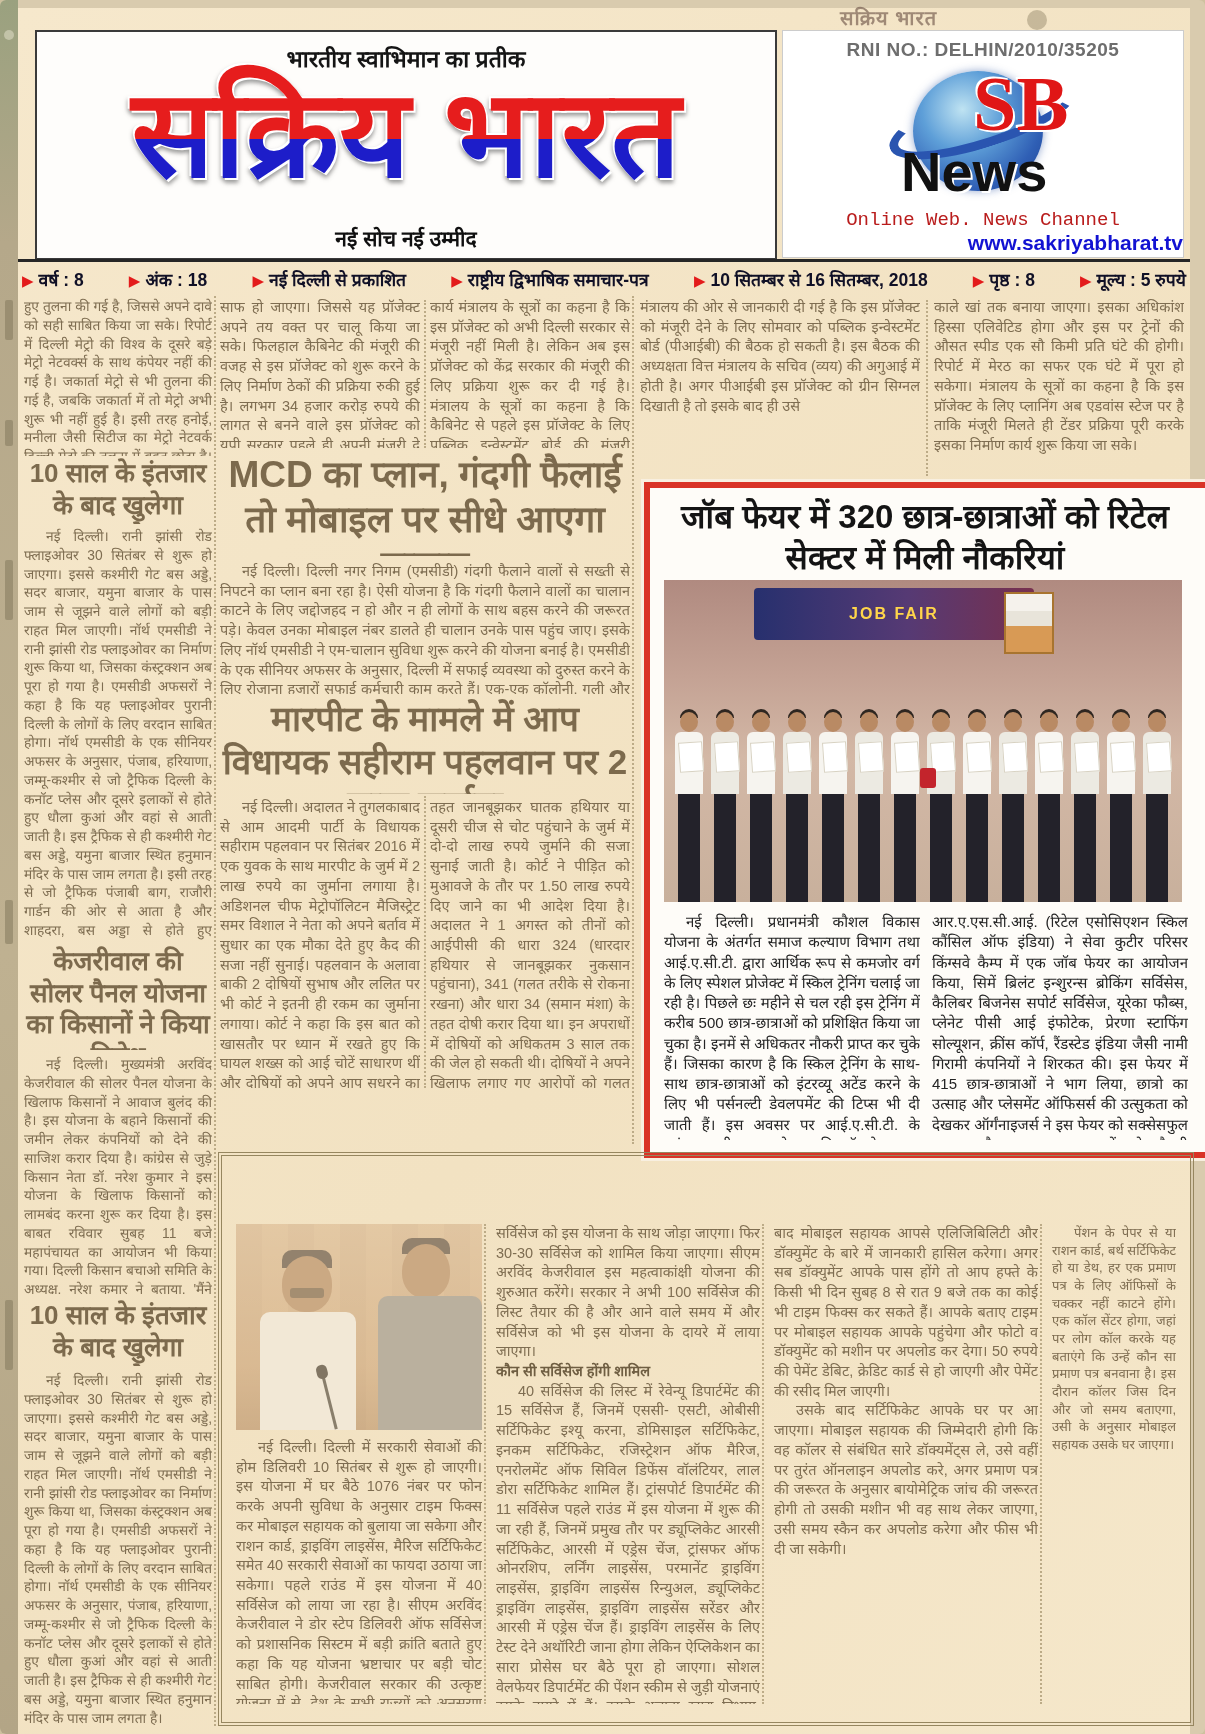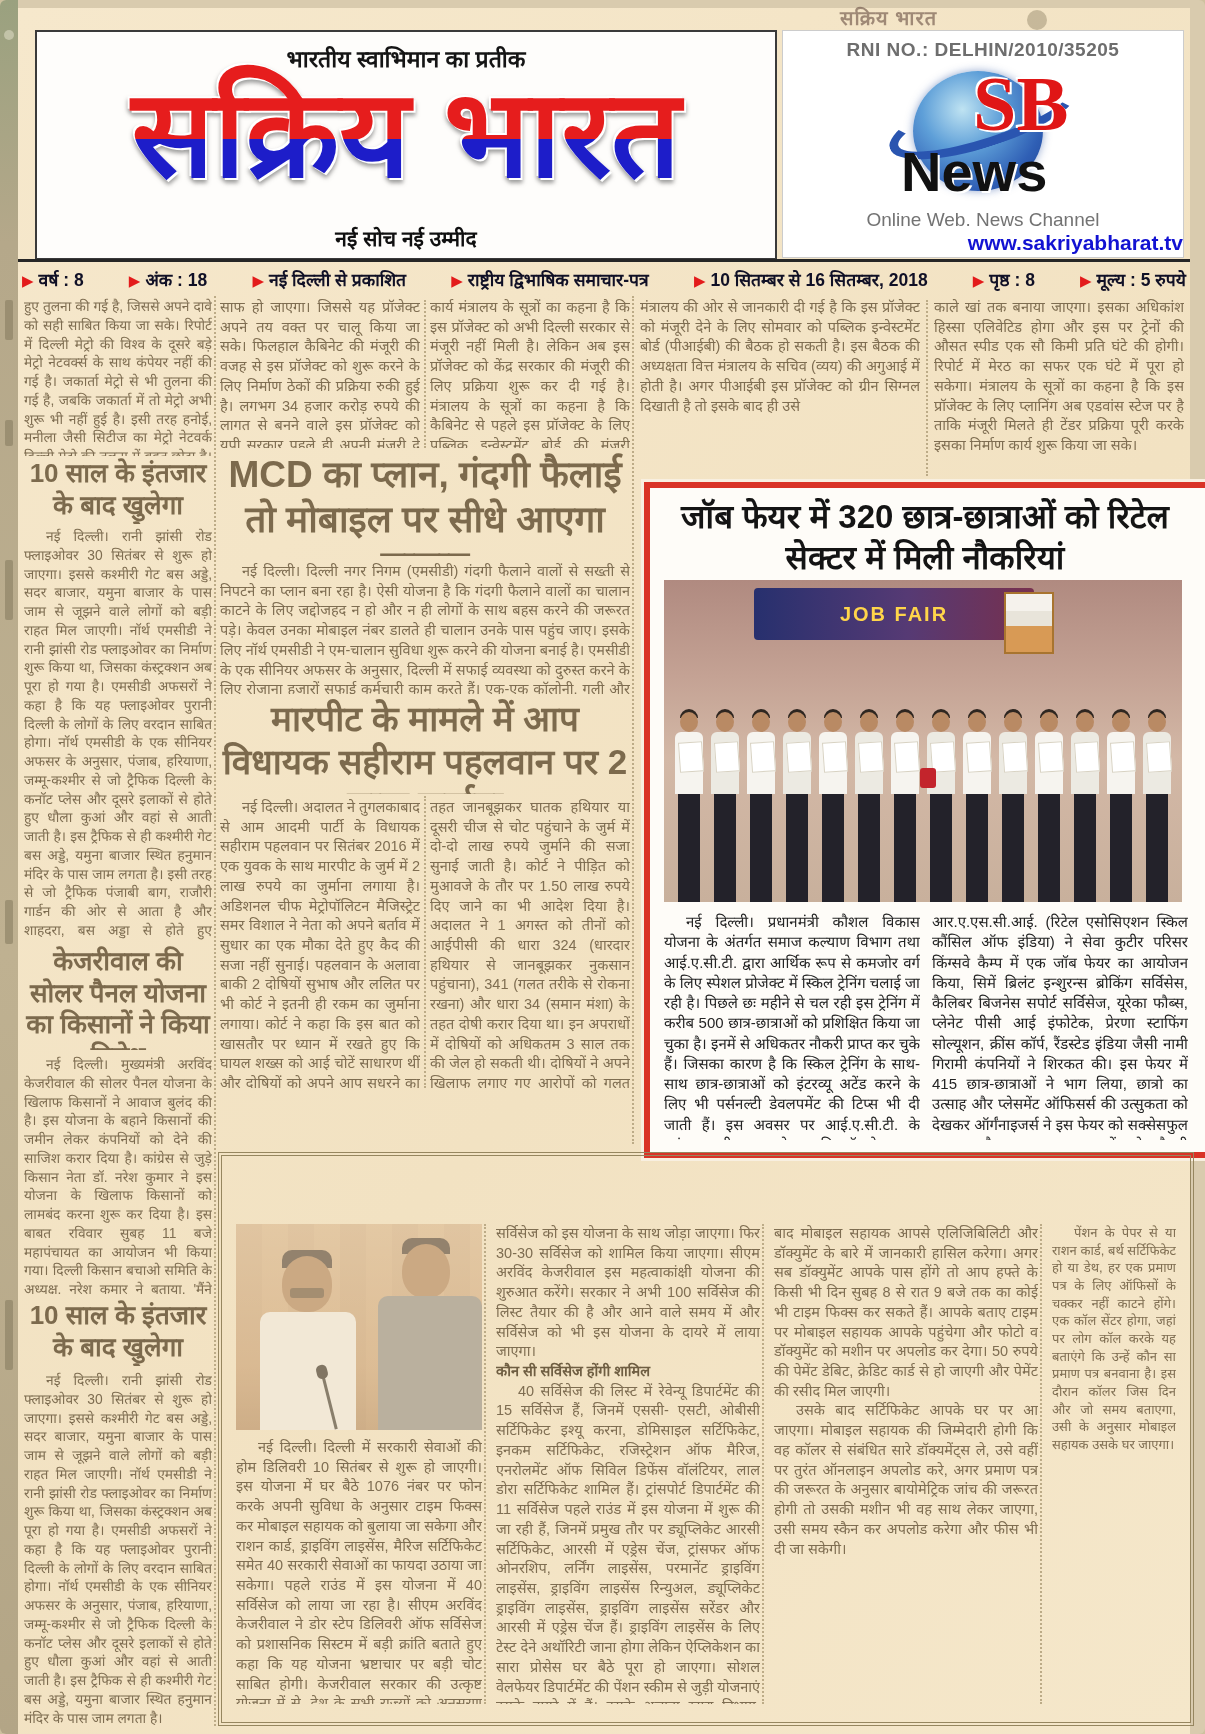--- a/index.html
+++ b/index.html
@@ -36,21 +36,21 @@
       font-weight:bold;letter-spacing:.5px;}
   .globe{position:absolute;left:130px;top:40px;width:130px;height:120px;border-radius:50%;
       background:radial-gradient(circle at 38% 32%,#bfe3f2 0%,#5e9fd8 35%,#2f5fb5 70%,#1d3f8f 100%);
       box-shadow:0 0 8px rgba(40,80,160,.5);}
   .globe .swirl{position:absolute;left:-28px;top:18px;width:180px;height:40px;border:9px solid #2a55b0;
       border-top-color:transparent;border-right-color:transparent;border-radius:50%;transform:rotate(-18deg);}
   .logo-sb{position:absolute;left:190px;top:28px;font-size:78px;font-weight:bold;color:#e01616;
       font-family:"Liberation Serif","DejaVu Serif",serif;text-shadow:2px 2px 0 #fff,-2px -2px 0 #fff;}
   .logo-news{position:absolute;left:118px;top:108px;font-size:56px;font-weight:bold;color:#111;
       text-shadow:2px 2px 0 #fff;}
-  .logo-sub{position:absolute;top:178px;width:100%;text-align:center;font-size:19px;color:#737373;}
+  .logo-sub{position:absolute;top:178px;width:100%;text-align:center;font-size:19px;color:#b91c1c;font-family:Liberation Mono, monospace;}
   .logo-web{position:absolute;top:200px;width:100%;text-align:right;font-size:21px;font-weight:bold;color:#1212d2;}
 
   .header-rule{position:absolute;left:18px;top:259px;width:1172px;height:3px;background:#262626;}
   .infobar{position:absolute;left:22px;top:266px;width:1164px;height:26px;display:flex;
       align-items:center;justify-content:space-between;font-size:17.5px;font-weight:bold;color:#101026;}
   .infobar .item{white-space:nowrap;}
   .arrow{color:#e31b1b;font-size:15px;margin-right:5px;}
 
   
   .newsprint{color:#7e6d51;font-size:14.5px;line-height:1.36;text-align:justify;}
@@ -72,21 +72,21 @@
   
   .jobfair-box{position:absolute;left:628px;top:482px;width:558px;height:664px;background:#fefcf8;
       border:6px solid #d93326;box-shadow:0 0 0 3px #f8efe0;margin-left:16px;}
   .jf-head{position:absolute;top:8px;left:10px;width:530px;text-align:center;font-size:33px;
       font-weight:bold;color:#141414;line-height:1.25;}
   .jf-photo{position:absolute;left:14px;top:92px;width:518px;height:322px;overflow:hidden;
       background:linear-gradient(#b08a80 0%,#c4a294 30%,#d3b8a6 55%,#c8b09c 100%);}
   .jf-banner{position:absolute;left:90px;top:8px;width:280px;height:52px;
       background:linear-gradient(90deg,#27306e,#563a74 55%,#77304e);border-radius:4px;
       display:flex;align-items:center;justify-content:center;color:#ffd54a;font-weight:bold;
-      font-size:20px;letter-spacing:2px;}
+      font-size:16px;letter-spacing:2px;}
   .jf-modi{position:absolute;left:250px;top:4px;width:46px;height:58px;background:
       linear-gradient(#f5f2ec 30%,#e8e4da 30% 55%,#d89a55 55%);border:2px solid #a8742f;}
   .crowd{position:absolute;left:0;bottom:0;width:100%;height:210px;display:flex;
       align-items:flex-end;justify-content:center;gap:2px;}
   .person{position:relative;width:34px;height:190px;flex:0 0 auto;}
   .person .head{position:absolute;left:8px;top:0;width:18px;height:20px;border-radius:50%;background:#b98a64;}
   .person .hair{position:absolute;left:8px;top:-3px;width:18px;height:9px;border-radius:9px 9px 0 0;background:#2e2620;}
   .person .shirt{position:absolute;left:3px;top:20px;width:28px;height:62px;border-radius:6px 6px 0 0;background:#f6f4ef;}
   .person .legs{position:absolute;left:6px;top:82px;width:22px;height:108px;background:#23222a;}
   .person .paper{position:absolute;left:7px;top:30px;width:22px;height:28px;background:#ffffff;

